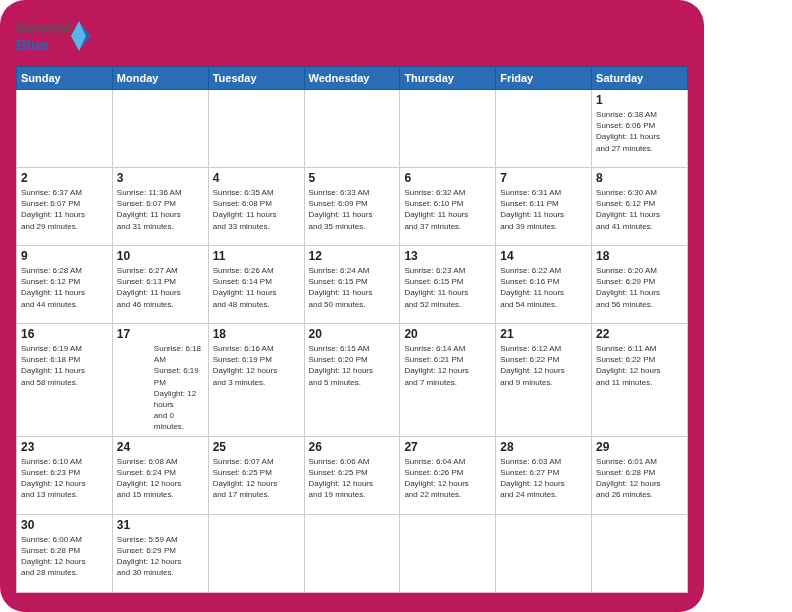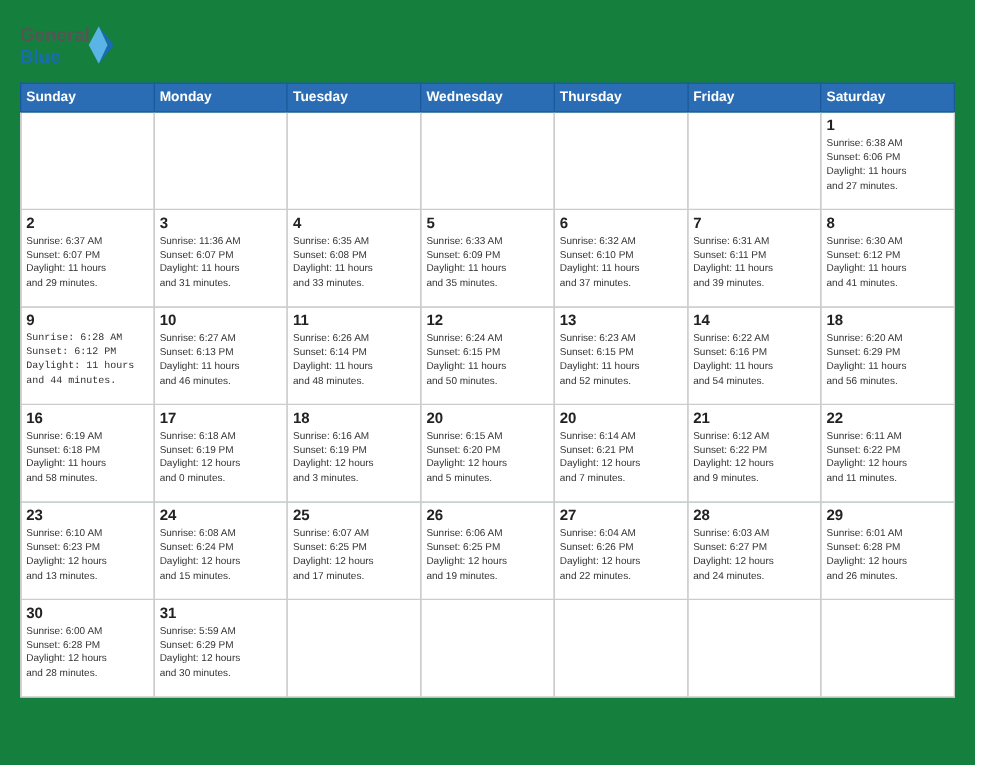--- a/index.html
+++ b/index.html
@@ -4,24 +4,25 @@
   <style>
     * { margin: 0; padding: 0; box-sizing: border-box; }
     body {
       font-family: Arial, sans-serif;
       background: #fff;
       width: 792px;
       height: 612px;
       overflow: hidden;
     }
     .page {
-      width: 780px;
+      width: 704px;
       height: 612px;
       padding: 16px;
-      background: #15803d;
+      background: #be185d;
+      border-radius: 25px;
     }
     .header {
       display: flex;
       justify-content: space-between;
       align-items: flex-start;
       margin-bottom: 10px;
     }
     .logo {
       display: flex;
       align-items: center;
@@ -176,21 +177,21 @@
             <span class="day-number">8</span>
             <div class="day-info" style="white-space: pre-line;">Sunrise: 6:30 AM
 Sunset: 6:12 PM
 Daylight: 11 hours
 and 41 minutes.</div>
           </td>
         </tr>
         <tr>
           <td>
             <span class="day-number">9</span>
-            <div class="day-info" style="white-space: pre-line; font-family: Liberation Mono, monospace;">Sunrise: 6:28 AM
+            <div class="day-info" style="white-space: pre-line;">Sunrise: 6:28 AM
 Sunset: 6:12 PM
 Daylight: 11 hours
 and 44 minutes.</div>
           </td>
           <td>
             <span class="day-number">10</span>
             <div class="day-info" style="white-space: pre-line;">Sunrise: 6:27 AM
 Sunset: 6:13 PM
 Daylight: 11 hours
 and 46 minutes.</div>
@@ -234,21 +235,21 @@
         <tr>
           <td>
             <span class="day-number">16</span>
             <div class="day-info" style="white-space: pre-line;">Sunrise: 6:19 AM
 Sunset: 6:18 PM
 Daylight: 11 hours
 and 58 minutes.</div>
           </td>
           <td>
             <span class="day-number">17</span>
-            <div class="day-info" style="white-space: pre-line;">Sunrise: 6:18 AM
+            <div class="day-info" style="white-space: pre-line; margin-left: 37px;">Sunrise: 6:18 AM
 Sunset: 6:19 PM
 Daylight: 12 hours
 and 0 minutes.</div>
           </td>
           <td>
             <span class="day-number">18</span>
             <div class="day-info" style="white-space: pre-line;">Sunrise: 6:16 AM
 Sunset: 6:19 PM
 Daylight: 12 hours
 and 3 minutes.</div>

